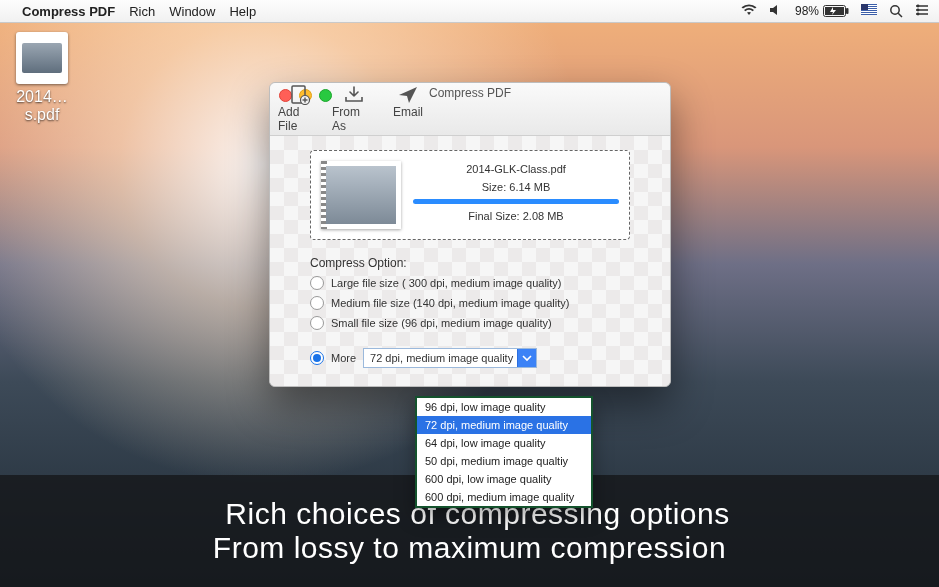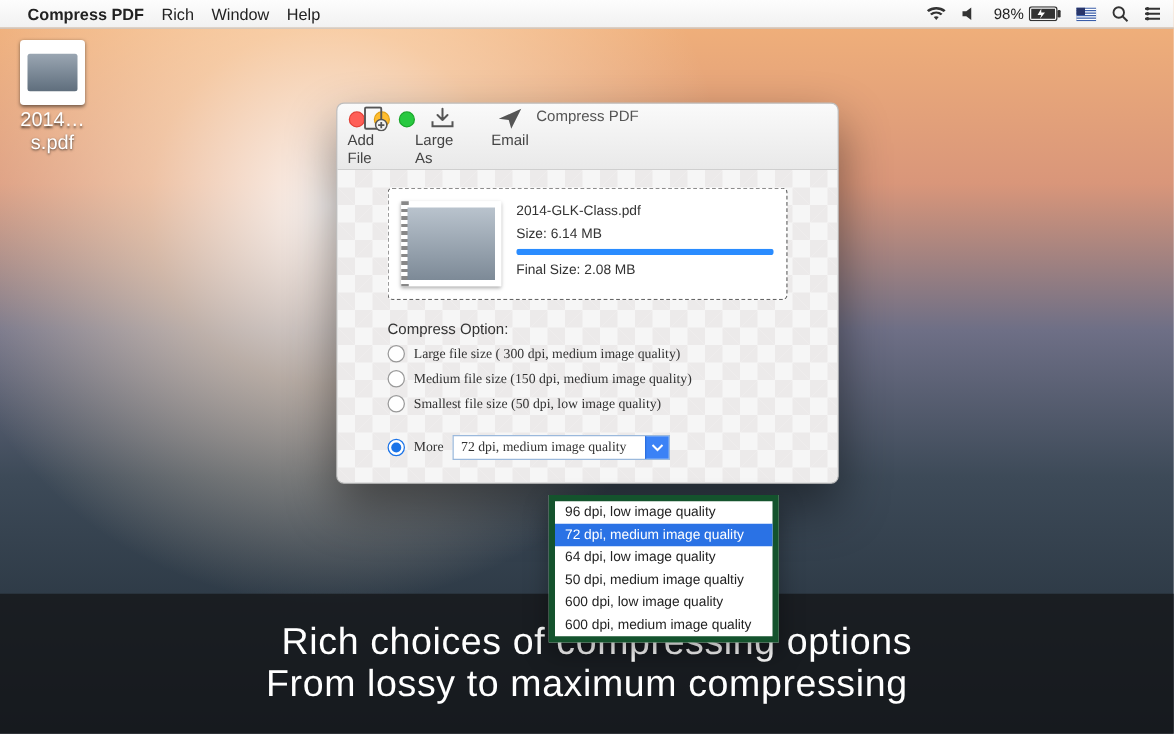--- a/index.html
+++ b/index.html
@@ -7,21 +7,21 @@
   .desktop{position:absolute;inset:0;
     background:
       radial-gradient(circle at 28% 28%, rgba(255,255,255,.9) 0%, rgba(255,230,200,.55) 18%, rgba(0,0,0,0) 40%),
       linear-gradient(180deg,#f3b37a 0%,#d9967a 25%,#6e6f86 45%,#3d4a58 65%,#1e2a34 100%);
   }
   
   .menubar{position:absolute;top:0;left:0;right:0;height:22px;background:linear-gradient(#fdfdfd,#f1f1f1);border-bottom:1px solid #c9c9c9;display:flex;align-items:center;padding:0 10px;font-size:13px;}
   .menubar .apple{font-size:14px;margin-right:12px;}
   .menubar .appname{font-weight:600;margin-right:14px;}
   .menubar .menu-item{margin-right:14px;}
-  .menubar .right{margin-left:auto;display:flex;align-items:center;gap:12px;font-size:13px;}
+  .menubar .right{margin-left:auto;display:flex;align-items:flex-start;gap:12px;font-size:13px;}
   .menubar .right .ico{display:inline-flex;align-items:center;}
 
   
   .desk-file{position:absolute;top:32px;left:12px;width:60px;text-align:center;color:#fff;text-shadow:0 1px 2px rgba(0,0,0,.7);font-size:16px;}
   .desk-file .thumb{width:52px;height:52px;margin:0 auto 4px;background:#fff;border-radius:3px;box-shadow:0 1px 3px rgba(0,0,0,.5);display:flex;align-items:center;justify-content:center;}
   .desk-file .thumb .inner{width:40px;height:30px;background:linear-gradient(#9aa6b2,#5f6e7d);border-radius:2px;}
 
   
   .window{position:absolute;left:269px;top:82px;width:400px;background:#f2f2f2;border:1px solid #bdbdbd;border-radius:6px;box-shadow:0 18px 40px rgba(0,0,0,.45);}
   .titlebar{height:52px;border-bottom:1px solid #cfcfcf;background:linear-gradient(#fafafa,#e9e9e9);border-radius:6px 6px 0 0;position:relative;}
@@ -41,37 +41,37 @@
       linear-gradient(45deg,transparent 75%,#eceaea 75%),
       linear-gradient(-45deg,transparent 75%,#eceaea 75%);
     background-size:28px 28px;
     background-position:0 0,0 14px,14px -14px,-14px 0;
     background-color:#f6f6f6;
   }
   .card{background:#fff;border:1px dashed #666;border-radius:4px;padding:10px;display:flex;gap:12px;margin:0 22px 16px 22px;}
   .card .thumb{width:70px;height:58px;background:#fff;border:5px solid #fff;box-shadow:0 1px 3px rgba(0,0,0,.35);position:relative;}
   .card .thumb::before{content:"";position:absolute;left:-5px;top:-5px;bottom:-5px;width:6px;background:repeating-linear-gradient(#888 0 3px,#fff 3px 6px);}
   .card .thumb .img{position:absolute;inset:0;background:linear-gradient(#b9c3cd,#7d8a97);}
-  .card .info{flex:1;font-size:11px;color:#333;}
+  .card .info{flex:1;font-size:11px;color:#333;text-align:center;}
   .card .info .fname{margin:2px 0 6px 0;}
   .progress{height:5px;background:#e6e6e6;border-radius:3px;overflow:hidden;margin:6px 0;}
   .progress .bar{height:100%;width:100%;background:#2a8cff;}
   .sect-label{font-size:12px;color:#333;margin:6px 0 0 22px;}
   .opts{margin-left:22px;}
-  .opt{display:flex;align-items:center;gap:7px;font-size:11px;color:#333;margin:6px 0;font-family:Liberation Serif, serif;}
+  .opt{display:flex;align-items:center;gap:7px;font-size:11px;color:#333;margin:6px 0;}
   .radio{width:12px;height:12px;border:1px solid #999;border-radius:50%;background:#fff;position:relative;flex:none;}
   .radio.checked{border-color:#1a73e8;}
   .radio.checked::after{content:"";position:absolute;inset:2px;border-radius:50%;background:#1a73e8;}
   .combo-row{display:flex;align-items:center;gap:7px;margin:18px 0 0 0;}
   .combo{flex:none;width:172px;height:18px;border:1px solid #9bb9dc;background:#fff;display:flex;align-items:center;font-size:11px;position:relative;}
   .combo .cval{padding:0 6px;flex:1;white-space:nowrap;overflow:hidden;}
   .combo .arr{width:18px;height:18px;background:#3b82f6;display:flex;align-items:center;justify-content:center;color:#fff;border-left:1px solid #2b6fe0;}
 
   
-  .dropdown{position:absolute;left:439px;top:396px;width:174px;background:#fff;border:5px solid #14532d;box-shadow:0 8px 18px rgba(0,0,0,.35);font-size:11px;z-index:50;}
+  .dropdown{position:absolute;left:415px;top:396px;width:174px;background:#fff;border:2px solid #14532d;box-shadow:0 8px 18px rgba(0,0,0,.35);font-size:11px;z-index:50;}
   .dropdown .item{padding:3px 8px;white-space:nowrap;}
   .dropdown .item.sel{background:#2a72e5;color:#fff;}
 
   
   .caption{position:absolute;left:0;right:0;bottom:0;height:112px;background:rgba(20,22,24,.78);display:flex;flex-direction:column;align-items:center;justify-content:center;color:#fff;font-weight:300;letter-spacing:.5px;}
   .caption .l1{font-size:30px;margin-left:16px;}
   .caption .l2{font-size:30px;}
 
   svg{display:block;}
 </style>
@@ -163,21 +163,21 @@
         </span>
         <span>Add File</span>
       </div>
       <div class="tool">
         <span class="icon">
           <svg width="22" height="20" viewBox="0 0 22 20">
               <path d="M11 2v9M11 11l-4-4M11 11l4-4" fill="none" stroke="#555" stroke-width="1.6" stroke-linecap="round"></path>
               <path d="M3 12v4h16v-4" fill="none" stroke="#555" stroke-width="1.6"></path>
             </svg>
         </span>
-        <span>Large As</span>
+        <span>From As</span>
       </div>
       <div class="tool">
         <span class="icon">
           <svg width="22" height="20" viewBox="0 0 22 20">
               <path d="M2 10 L20 2 L12 18 L10 11 Z" fill="#555"></path>
             </svg>
         </span>
         <span>Email</span>
       </div>
     </div>
@@ -200,25 +200,25 @@
 
     <div class="sect-label">Compress Option:</div>
 
     <div class="opts">
       <div class="opt">
         <span class="radio"></span>
         <span>Large file size ( 300 dpi, medium image quality)</span>
       </div>
       <div class="opt">
         <span class="radio"></span>
-        <span>Medium file size (150 dpi, medium image quality)</span>
+        <span>Medium file size (140 dpi, medium image quality)</span>
       </div>
       <div class="opt">
         <span class="radio"></span>
-        <span>Smallest file size (50 dpi, low image quality)</span>
+        <span>Small file size (96 dpi, medium image quality)</span>
       </div>
       <div class="opt combo-row">
         <span class="radio checked"></span>
         <span>More</span>
         <div class="combo">
           <span class="cval">72 dpi, medium image quality</span>
           <span class="arr">
             <svg width="10" height="10" viewBox="0 0 10 10">
                 <path d="M1 3l4 4 4-4" fill="none" stroke="#fff" stroke-width="1.6"></path>
               </svg>
@@ -233,14 +233,14 @@
   <div class="item">96 dpi, low image quality</div>
   <div class="item sel">72 dpi, medium image quality</div>
   <div class="item">64 dpi, low image quality</div>
   <div class="item">50 dpi, medium image qualtiy</div>
   <div class="item">600 dpi, low image quality</div>
   <div class="item">600 dpi, medium image quality</div>
 </div>
 
 <div class="caption">
   <div class="l1">Rich choices of compressing options</div>
-  <div class="l2">From lossy to maximum compressing</div>
+  <div class="l2">From lossy to maximum compression</div>
 </div>
 
 </body></html>

